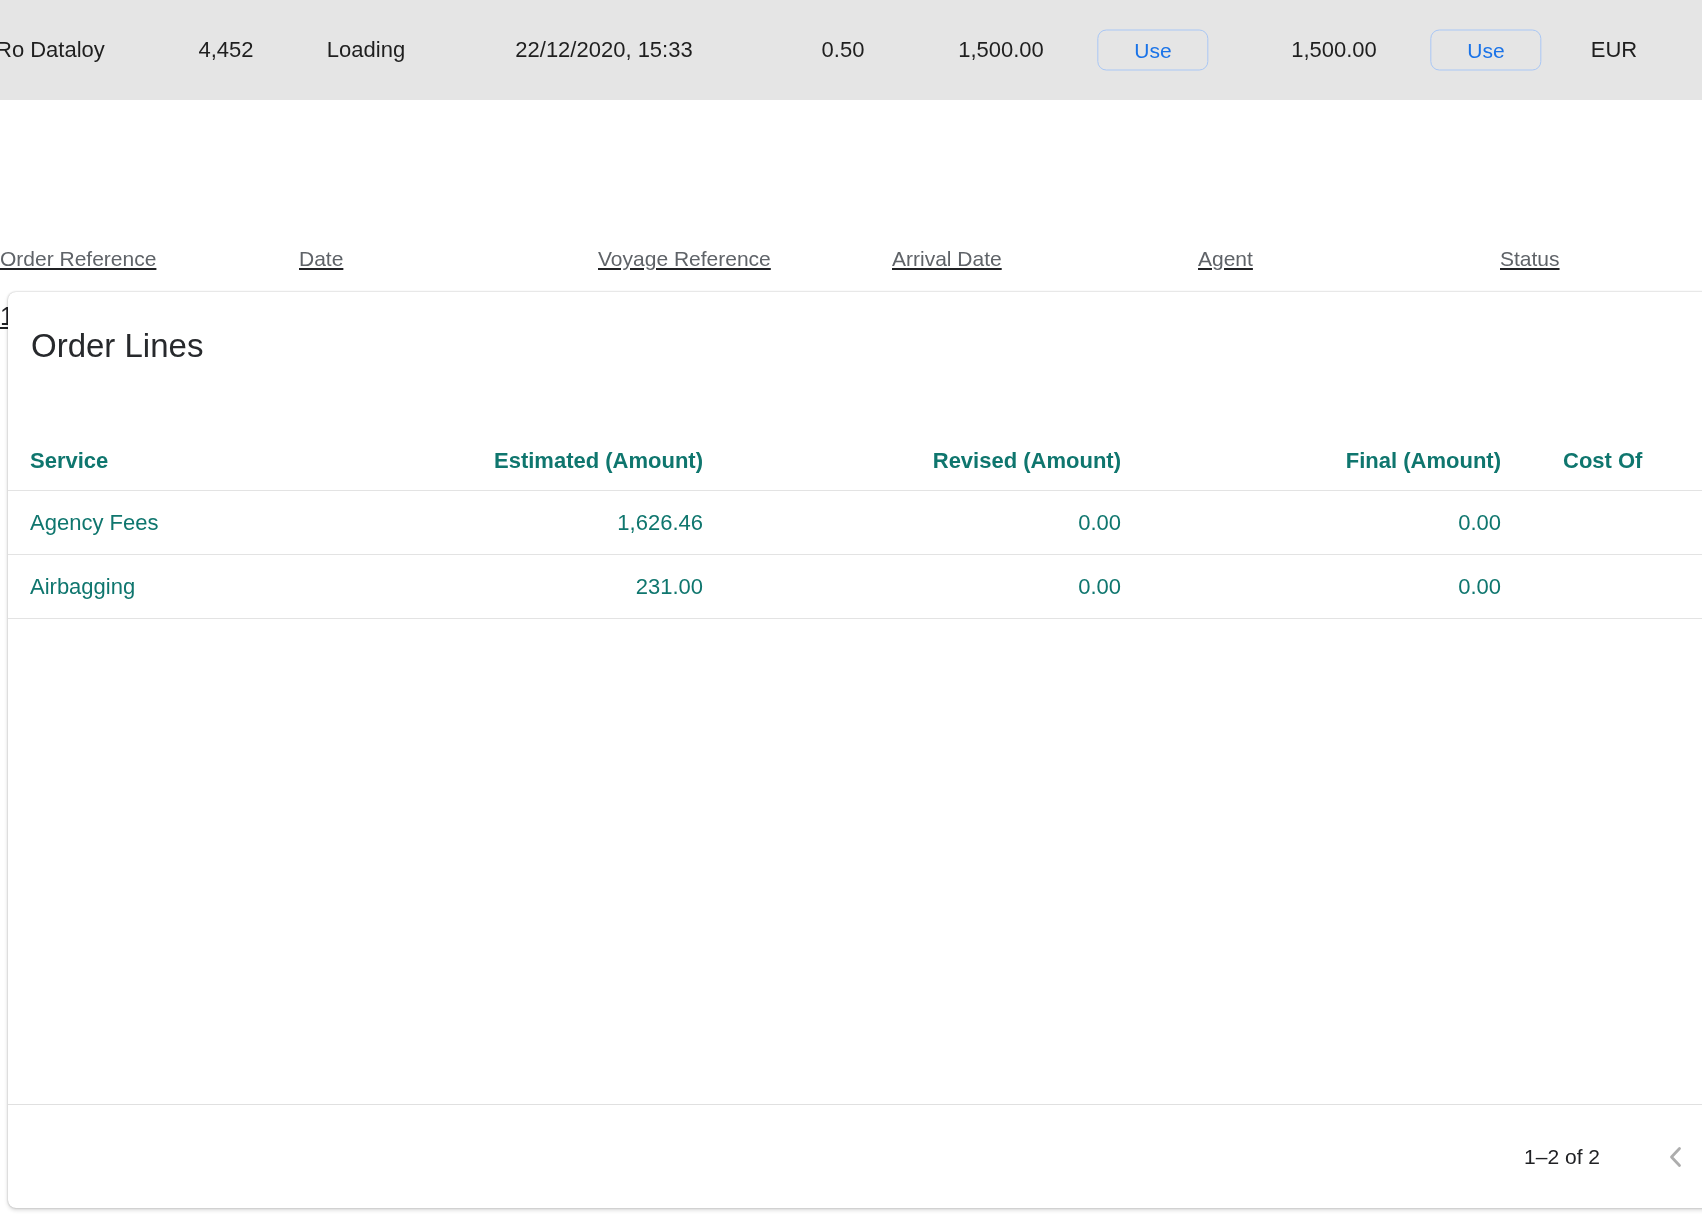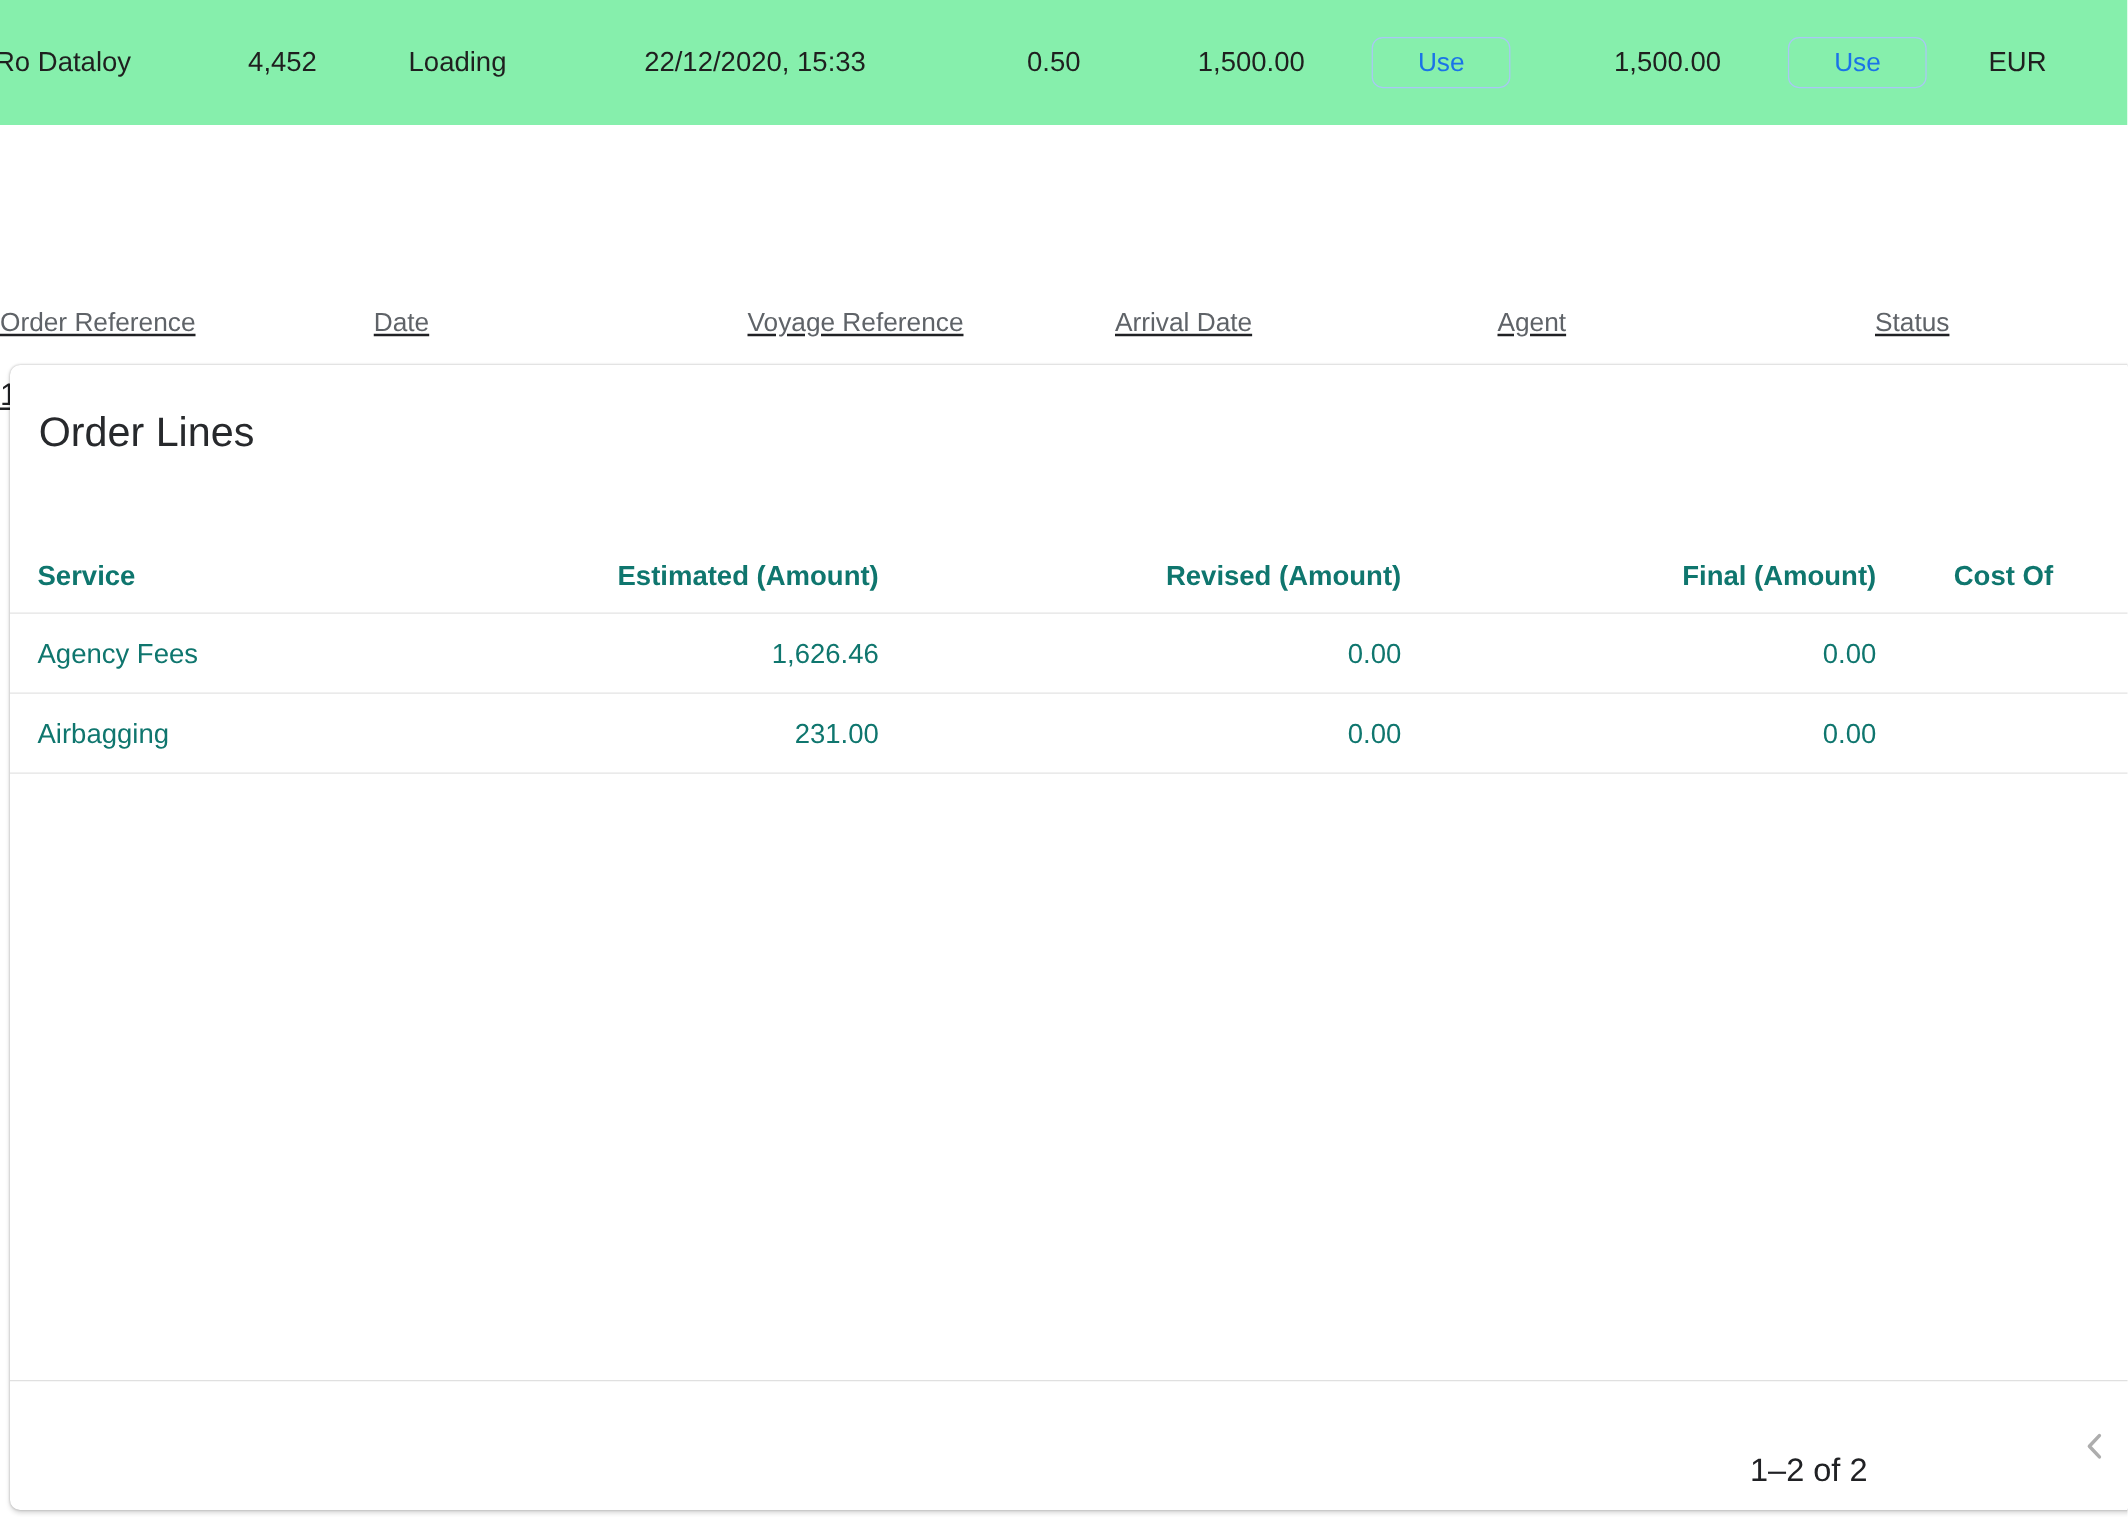--- a/index.html
+++ b/index.html
@@ -8,21 +8,21 @@
     width:1702px; height:1214px;
     overflow:hidden;
     background:#ffffff;
     font-family:"Liberation Sans", sans-serif;
     color:#202124;
   }
 
   
   .topbar {
     position:absolute; top:0; left:0; width:100%; height:100px;
-    background:#86efac;
+    background:#e5e5e5;
   }
   .tb {
     position:absolute; top:50%; transform:translate(-50%,-50%);
     font-size:22px; white-space:nowrap; color:#1F1F1F;
   }
   .tb.left-edge { left:-4px; transform:translateY(-50%); }
   .use-btn {
     position:absolute; top:50%; transform:translate(-50%,-50%);
     font-family:inherit; font-size:21px; color:#1A73E8;
     background:transparent; border:1.5px solid #A9C7F5; border-radius:9px;
@@ -65,22 +65,22 @@
   .c-fin  { left:1193px; width:300px; text-align:right; }
   .c-cost { left:1555px; }
 
   
   .pagination {
     position:absolute; left:0; bottom:0; width:100%; height:103px;
     border-top:1px solid #E0E0E0;
   }
   .pg-label {
     position:absolute; top:50%; transform:translateY(-50%);
-    left:1392px; width:200px; text-align:left;
-    font-size:26px; color:#202124; white-space:nowrap;margin-top:19px;
+    left:1392px; width:200px; text-align:right;
+    font-size:21px; color:#202124; white-space:nowrap;
   }
   .pg-prev {
     position:absolute; top:50%; transform:translateY(-50%);
     left:1644px; width:48px; height:48px;
     border:none; background:transparent; padding:0;
     display:flex; align-items:center; justify-content:center; cursor:default;
   }
 </style>
 </head>
 <body>

